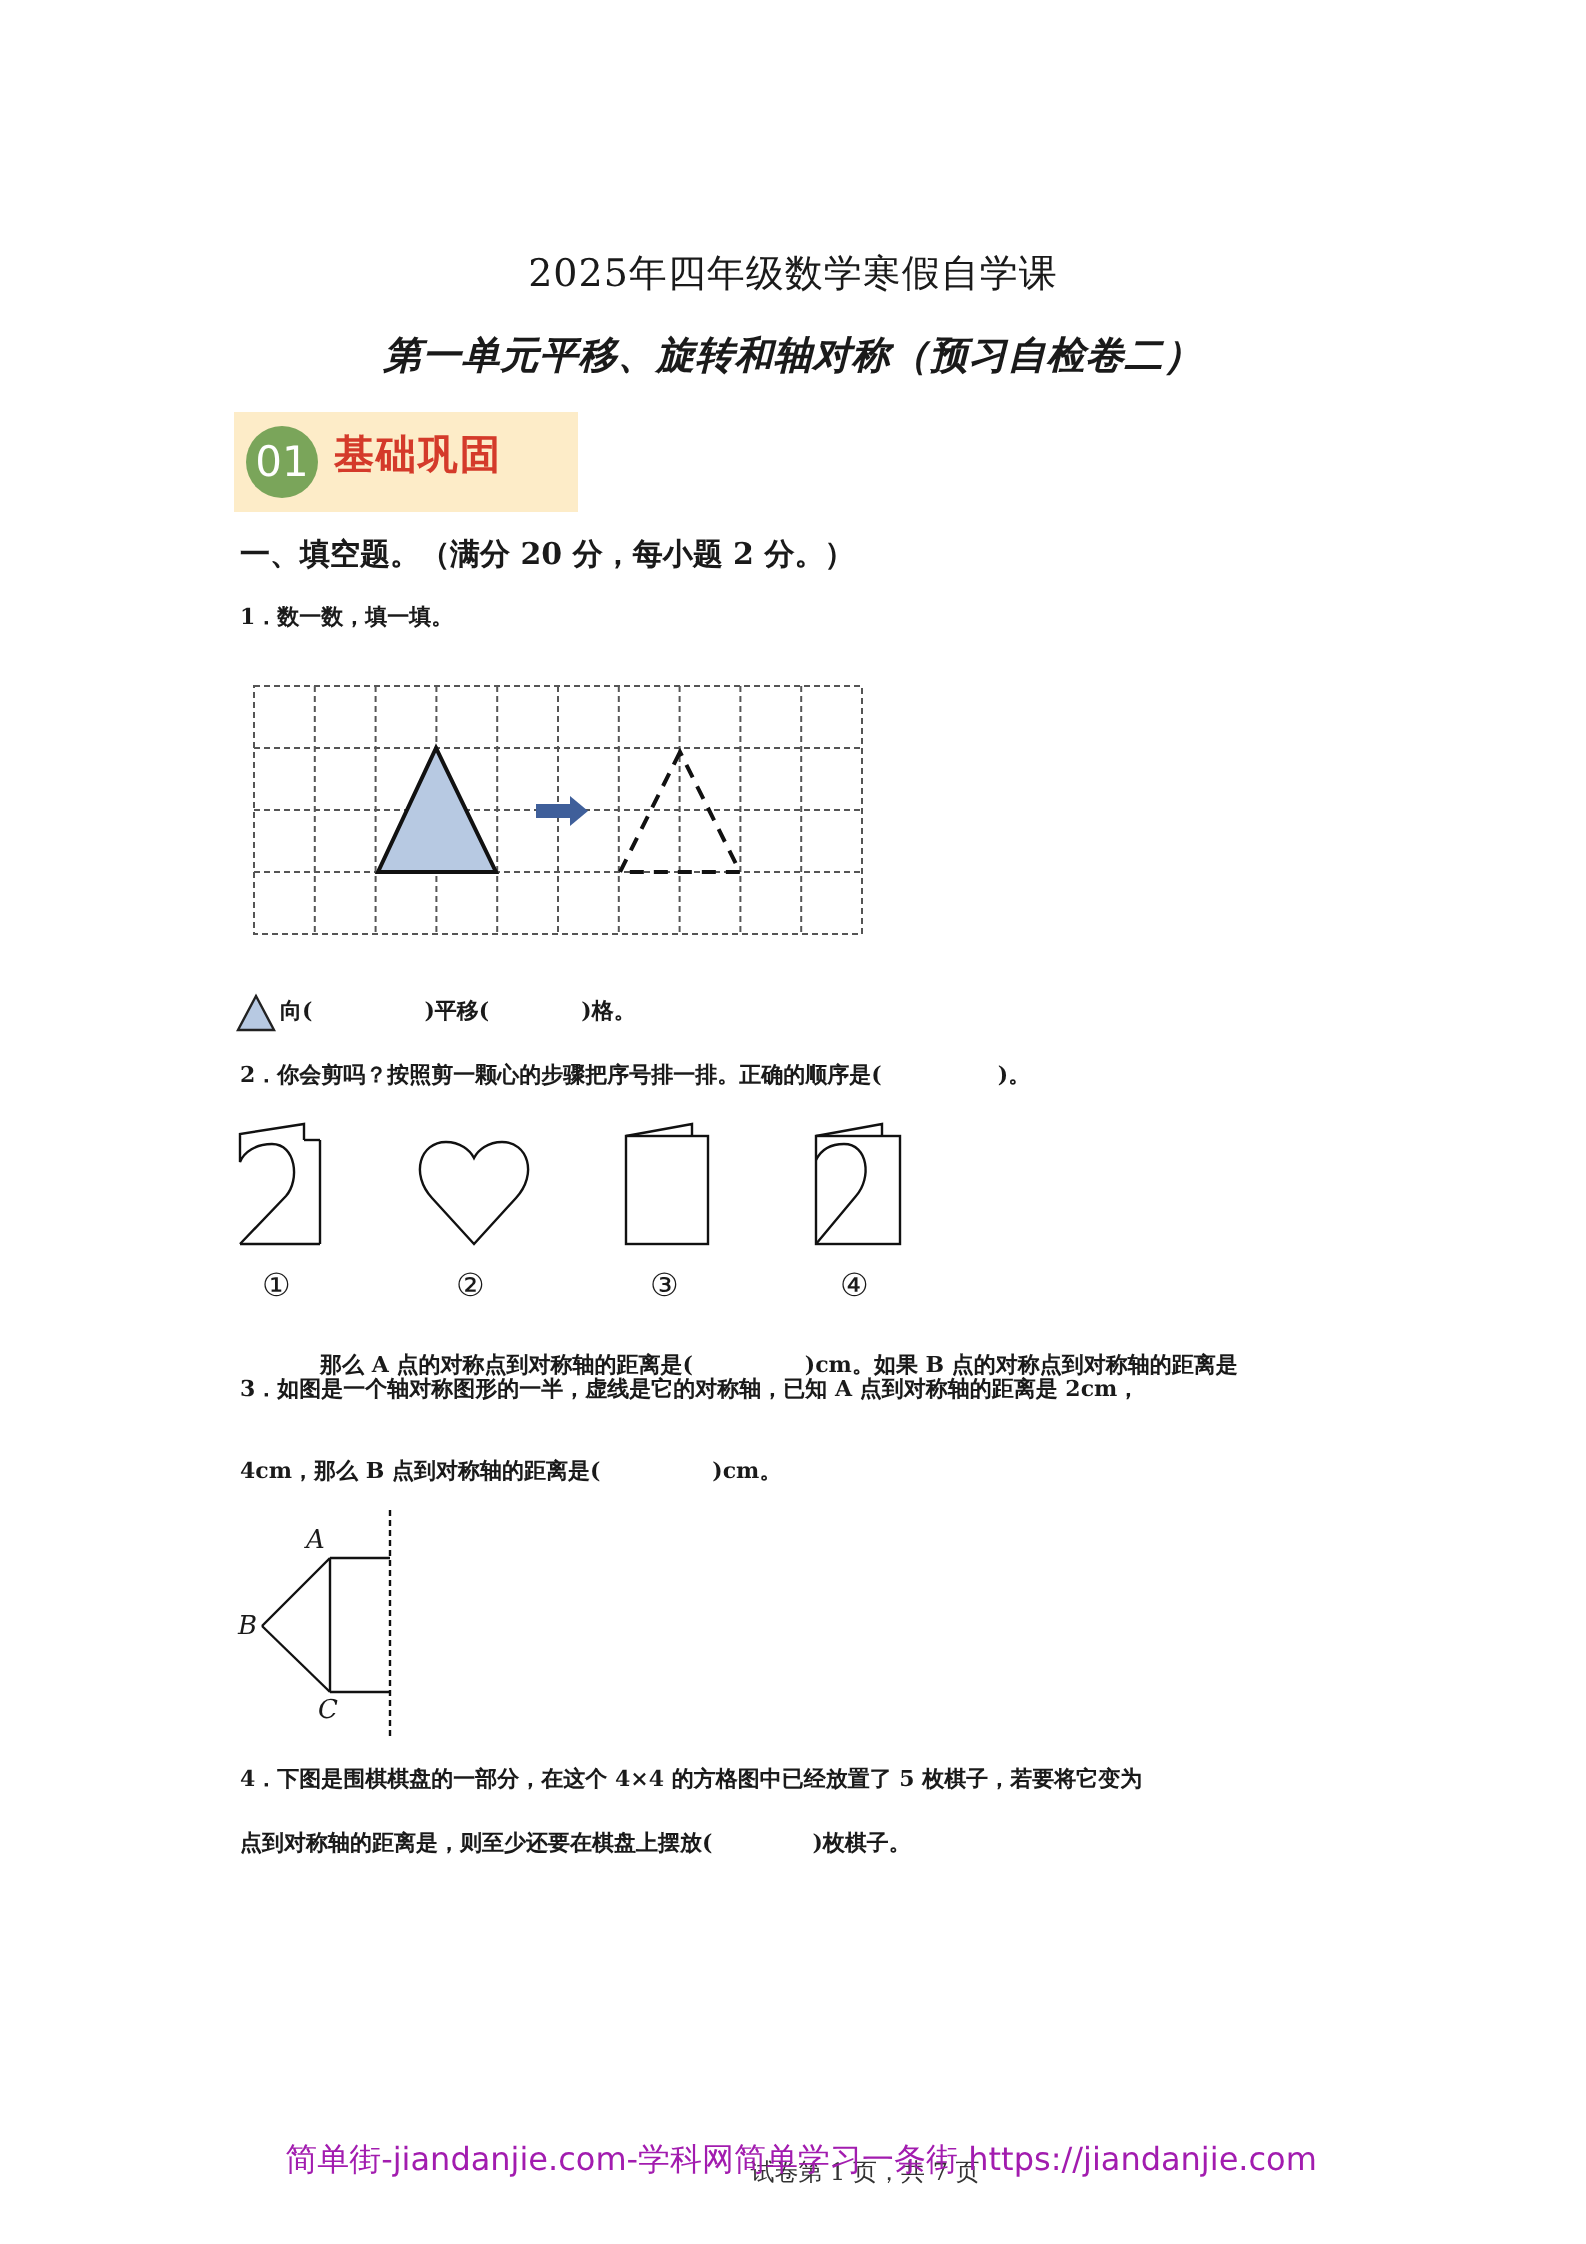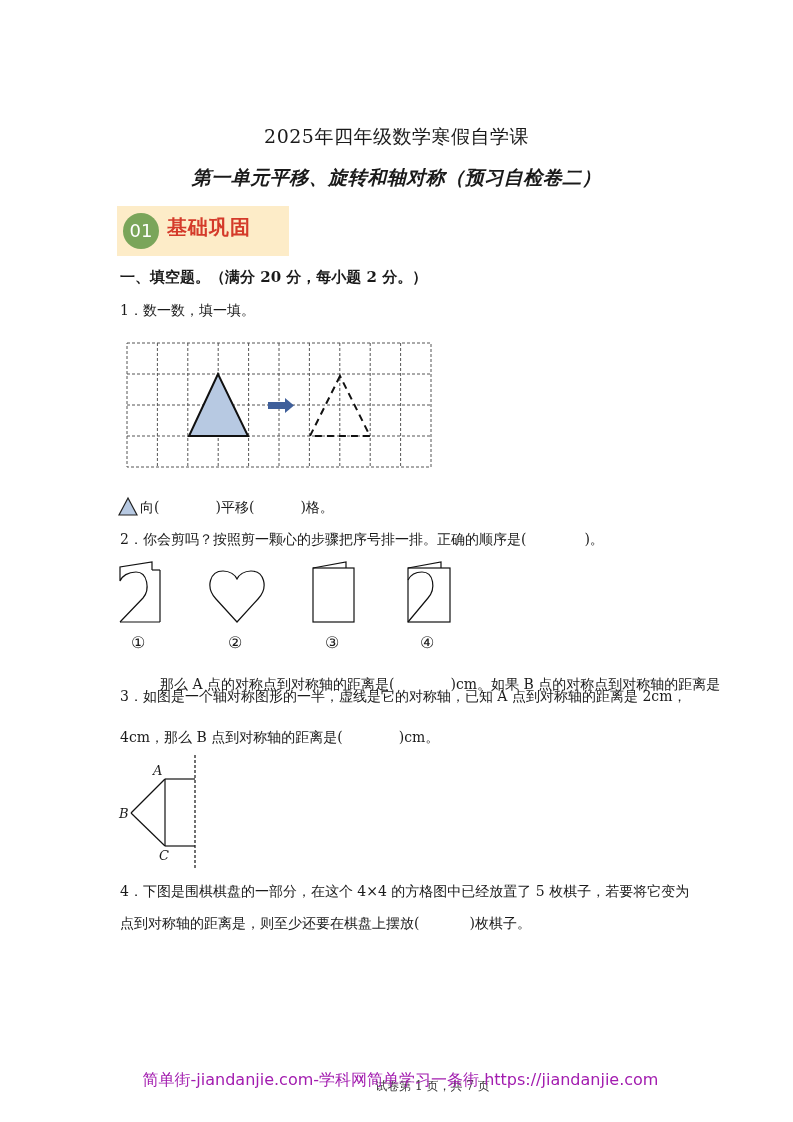--- a/index.html
+++ b/index.html
@@ -3,26 +3,26 @@
   <meta charset="utf-8">
   <style>
     html, body { margin: 0; padding: 0; background: #ffffff; }
     body { width: 793px; height: 1122px; position: relative; overflow: hidden;
            font-family: "DejaVu Serif", "Liberation Serif", serif; color: #1a1a1a; }
     .abs { position: absolute; }
     .title1 { left: 0; width: 793px; top: 124px; text-align: center; font-size: 19px; font-weight: normal; letter-spacing: 0.5px; }
     .title2 { left: 0; width: 793px; top: 165px; text-align: center; font-size: 19px; font-weight: bold; letter-spacing: 0.5px; font-style: italic; }
     .badge { left: 117px; top: 206px; width: 172px; height: 50px; background: #fdecc8; }
     .badge-circle { position: absolute; left: 6px; top: 7px; width: 36px; height: 36px; border-radius: 50%;
-                    background: #7aa55a; color: #fff; font-family: "DejaVu Sans", sans-serif; font-size: 18px;
+                    background: #7aa55a; color: #fff; font-family: "DejaVu Sans", sans-serif; font-size: 21px;
                     text-align: center; line-height: 36px; }
     .badge-text { position: absolute; left: 50px; top: 8px; color: #d43a2a; font-size: 20px; font-weight: bold;
                   font-family: "DejaVu Sans", sans-serif; letter-spacing: 1px; }
     .section { left: 120px; top: 268px; font-size: 15px; font-weight: bold; }
-    .q { left: 120px; font-size: 14px; line-height: 1.2; white-space: nowrap; }
+    .q { left: 120px; font-size: 11px; line-height: 1.2; white-space: nowrap; font-weight: bold; }
     .blank { display: inline-block; }
     .circled { font-size: 16px; }
     .footer { left: 4px; width: 793px; top: 1070px; text-align: center; font-size: 16px; color: #a21caf;
               font-family: "DejaVu Sans", sans-serif; }
     .footer2 { left: 0; width: 793px; top: 1078px; text-align: center; font-size: 12px; color: #333; padding-left: 36px; }
     svg { position: absolute; left: 0; top: 0; }
   </style>
 </head>
 <body>
 

